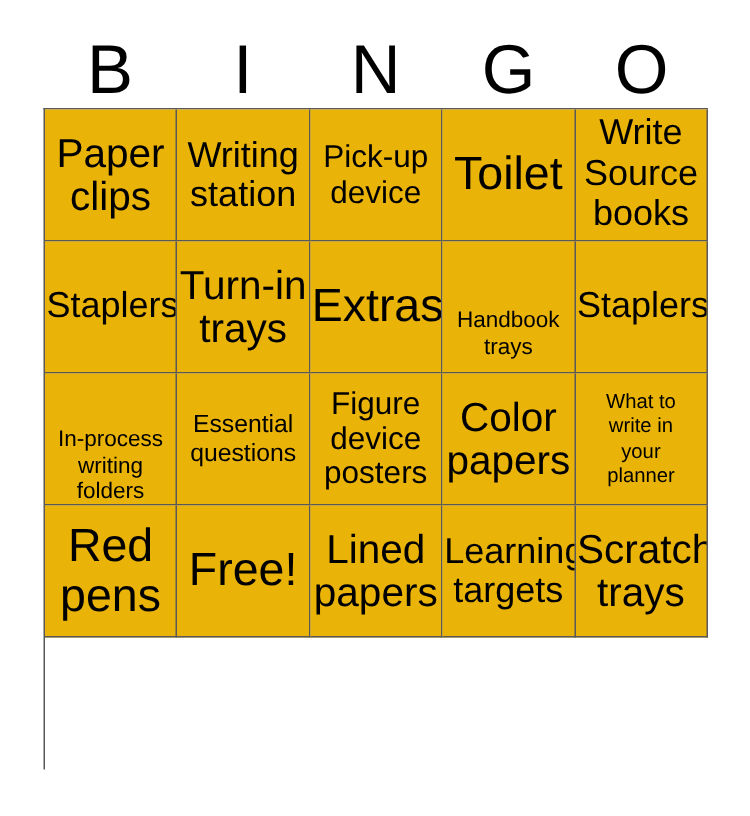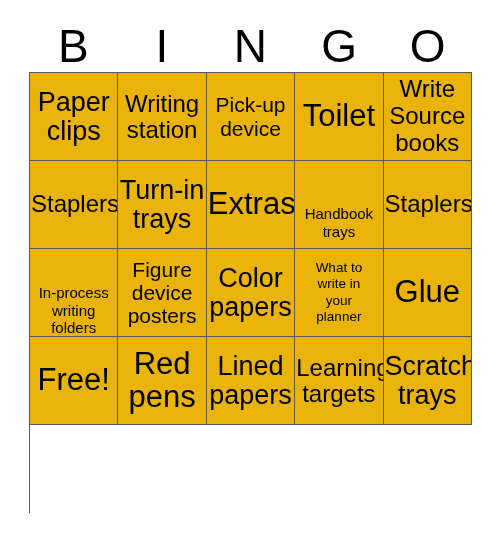--- a/index.html
+++ b/index.html
@@ -140,43 +140,44 @@
       </div>
       <div class="cell">
         <span class="cell-text fs-m">Staplers</span>
       </div>
       <div class="cell">
         <span class="cell-text fs-s">In-process
 writing
 folders</span>
       </div>
       <div class="cell">
+        <span class="cell-text fs-sm">Essential
+questions</span>
+      </div>
+      <div class="cell">
         <span class="cell-text fs-ml">Figure
 device
 posters</span>
       </div>
       <div class="cell">
         <span class="cell-text fs-xl">Color
 papers</span>
       </div>
       <div class="cell">
         <span class="cell-text fs-xs">What to
 write in
 your
 planner</span>
       </div>
       <div class="cell">
-        <span class="cell-text fs-xxl">Glue</span>
+        <span class="cell-text fs-xxl">Red
+pens</span>
       </div>
       <div class="cell">
         <span class="cell-text fs-xxl">Free!</span>
-      </div>
-      <div class="cell">
-        <span class="cell-text fs-xxl">Red
-pens</span>
       </div>
       <div class="cell">
         <span class="cell-text fs-xl">Lined
 papers</span>
       </div>
       <div class="cell">
         <span class="cell-text fs-l">Learning
 targets</span>
       </div>
       <div class="cell">

